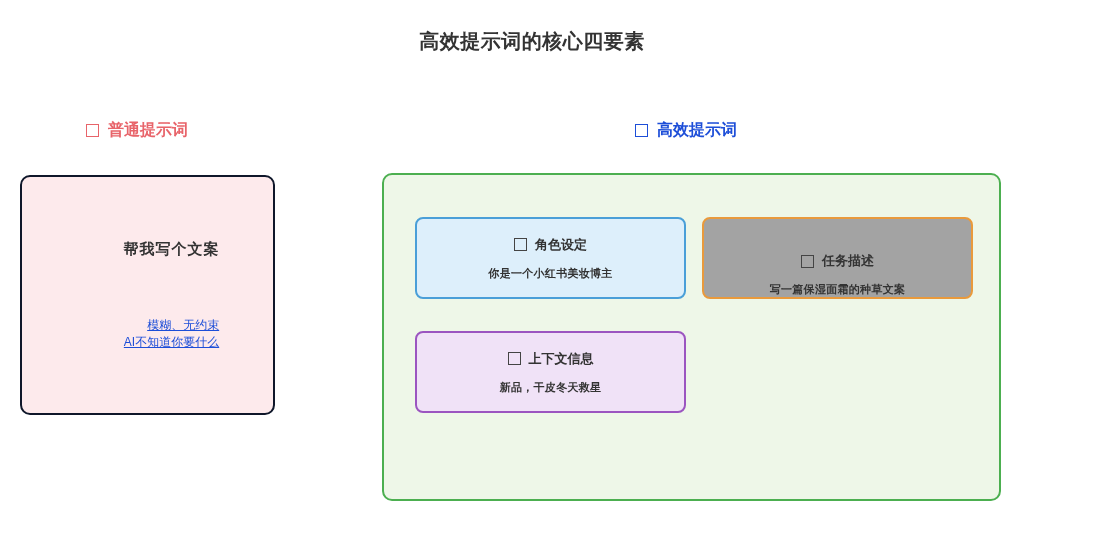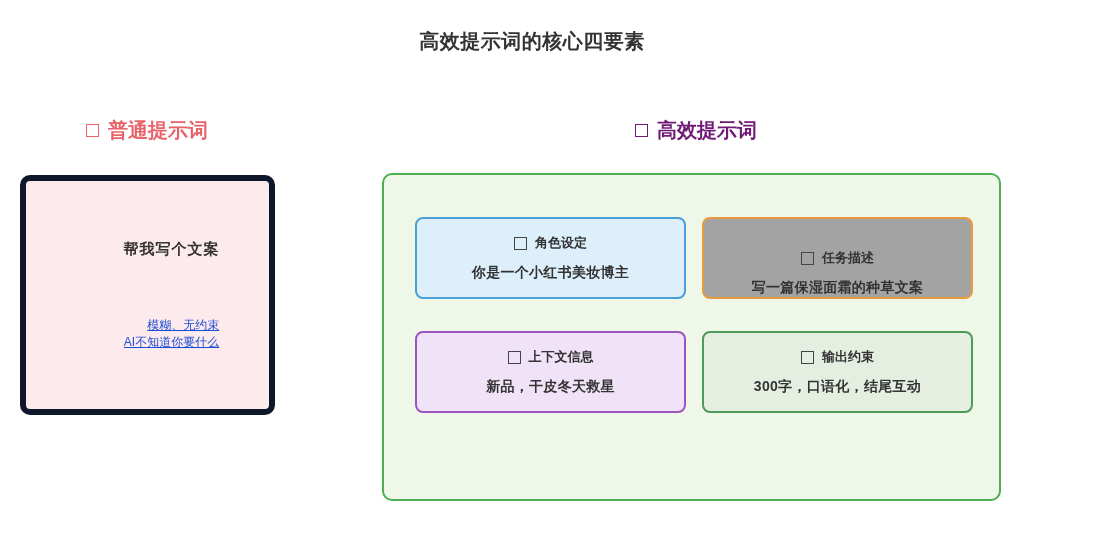--- a/index.html
+++ b/index.html
@@ -41,51 +41,51 @@
   #right-column {
     left: 382px;
     top: 118px;
     width: 620px;
   }
 
   .column-header {
     display: flex;
     align-items: center;
     gap: 9px;
-    font-size: 20px;
+    font-size: 16px;
     font-weight: bold;
     height: 24px;
     padding-left: 66px;
     box-sizing: border-box;
   }
   #right-column .column-header {
     padding-left: 253px;
   }
   #left-column .column-header { color: #e8646a; }
-  #right-column .column-header { color: #701a75; }
+  #right-column .column-header { color: #1d4ed8; }
 
   .tofu {
     display: inline-block;
     width: 13px;
     height: 13px;
     border: 1.6px solid currentColor;
     box-sizing: border-box;
     flex: none;
   }
   .tofu-dark { color: #444444; }
 
   
   #bad-prompt-card {
     position: absolute;
     left: 20px;
     top: 175px;
     width: 255px;
     height: 240px;
     box-sizing: border-box;
-    border: 6px solid #0f172a;
+    border: 2px solid #0f172a;
     border-radius: 10px;
     background: #fdeaec;
     display: flex;
     flex-direction: column;
     align-items: center;
     justify-content: center;
     padding-left: 48px;
   }
   #bad-prompt-text {
     font-size: 15px;
@@ -138,24 +138,25 @@
   }
   .element-card-title {
     display: flex;
     align-items: center;
     gap: 8px;
     font-size: 13px;
     font-weight: bold;
     color: #333333;
   }
   .element-card-value {
-    font-size: 14px;
+    font-size: 11px;
     font-weight: bold;
     color: #333333;
     letter-spacing: 0.3px;
+    font-family: Liberation Serif, serif;
   }
 
   .card-blue   { border-color: #4a9fd8; background: #ddeffb; }
   .card-orange { border-color: #e99a3c; background: #a3a3a3; justify-content: flex-end; }
   .card-purple { border-color: #9b55c0; background: #f0e2f7; }
   .card-green  { border-color: #4f9a58; background: #e4efe2; }
 </style>
 </head>
 <body>
 
@@ -203,22 +204,15 @@
     </div>
 
     <div class="element-card card-purple">
       <div class="element-card-title">
         <span class="tofu tofu-dark"></span>
         <span>上下文信息</span>
       </div>
       <div class="element-card-value">新品，干皮冬天救星</div>
     </div>
 
-    <div class="element-card card-green">
-      <div class="element-card-title">
-        <span class="tofu tofu-dark"></span>
-        <span>输出约束</span>
-      </div>
-      <div class="element-card-value">300字，口语化，结尾互动</div>
-    </div>
 
   </div>
 </div>
 
 </body></html>

